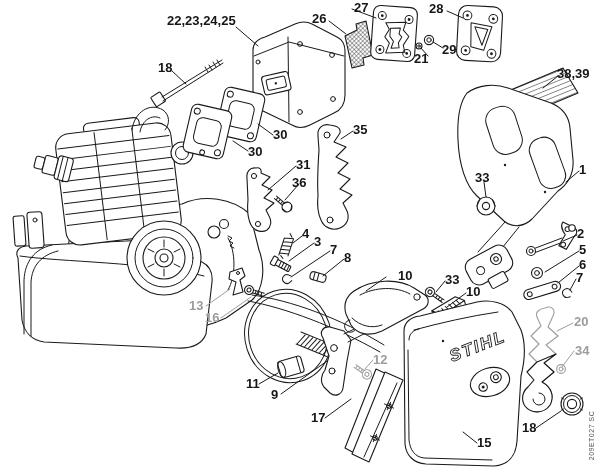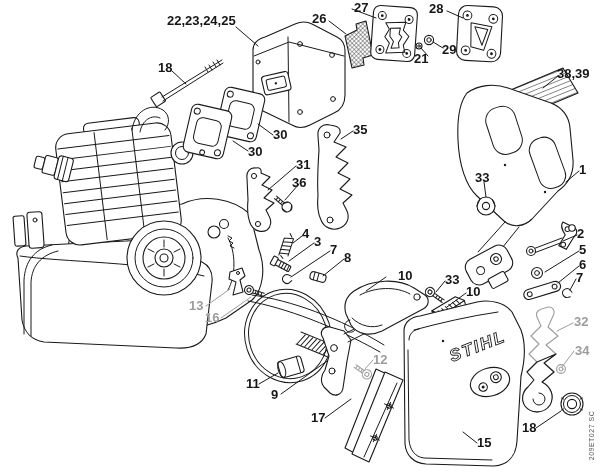--- a/index.html
+++ b/index.html
@@ -373,18 +373,18 @@
 <div class="co" style="left:445px;top:273px">33</div>
 <div class="co" style="left:466px;top:285px">10</div>
 <div class="co muted" style="left:189px;top:299px">13</div>
 <div class="co muted" style="left:205px;top:311px">16</div>
 <div class="co" style="left:246px;top:377px">11</div>
 <div class="co" style="left:271px;top:388px">9</div>
 <div class="co muted" style="left:373px;top:353px">12</div>
 <div class="co" style="left:311px;top:411px">17</div>
 <div class="co" style="left:477px;top:436px">15</div>
 <div class="co" style="left:522px;top:421px">18</div>
-<div class="co muted" style="left:574px;top:315px">32</div>
+<div class="co muted" style="left:574px;top:315px">20</div>
 <div class="co muted" style="left:575px;top:344px">34</div>
 
 <div class="doc-code">209ET027 SC</div>
 
 </div>
 
 </body></html>

